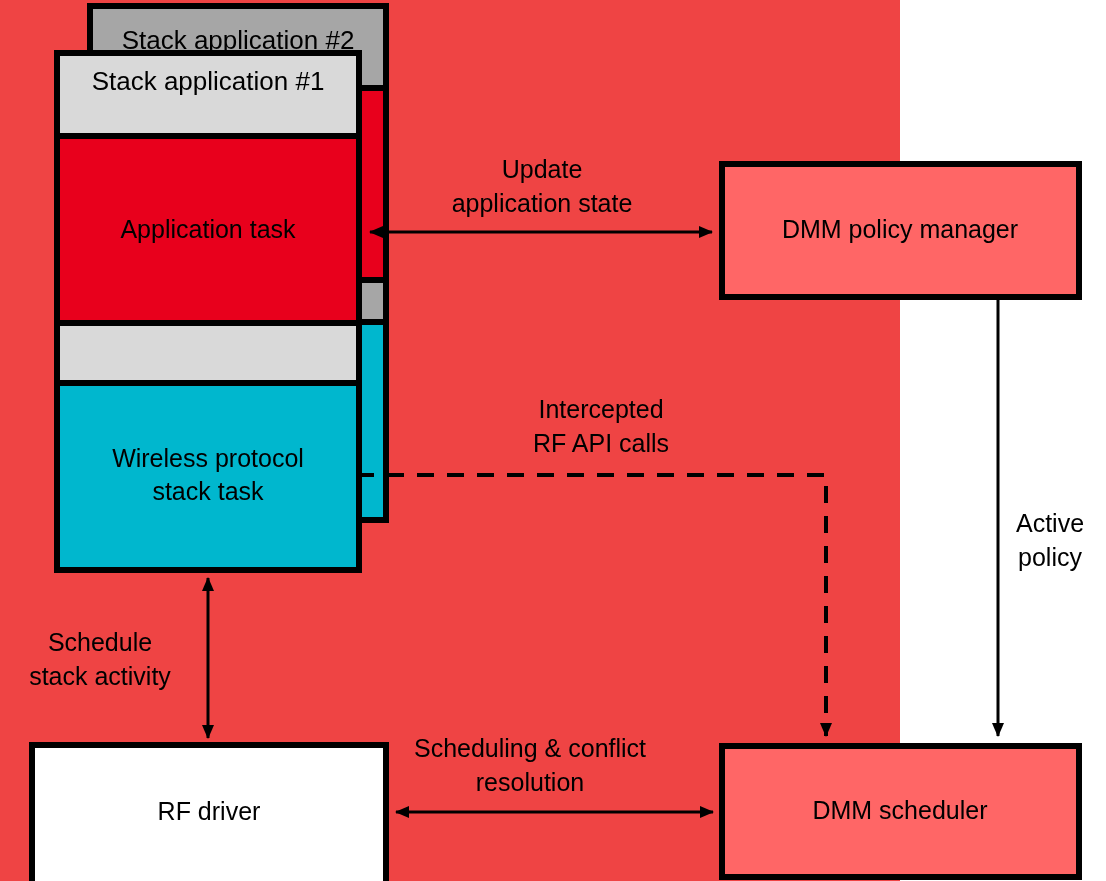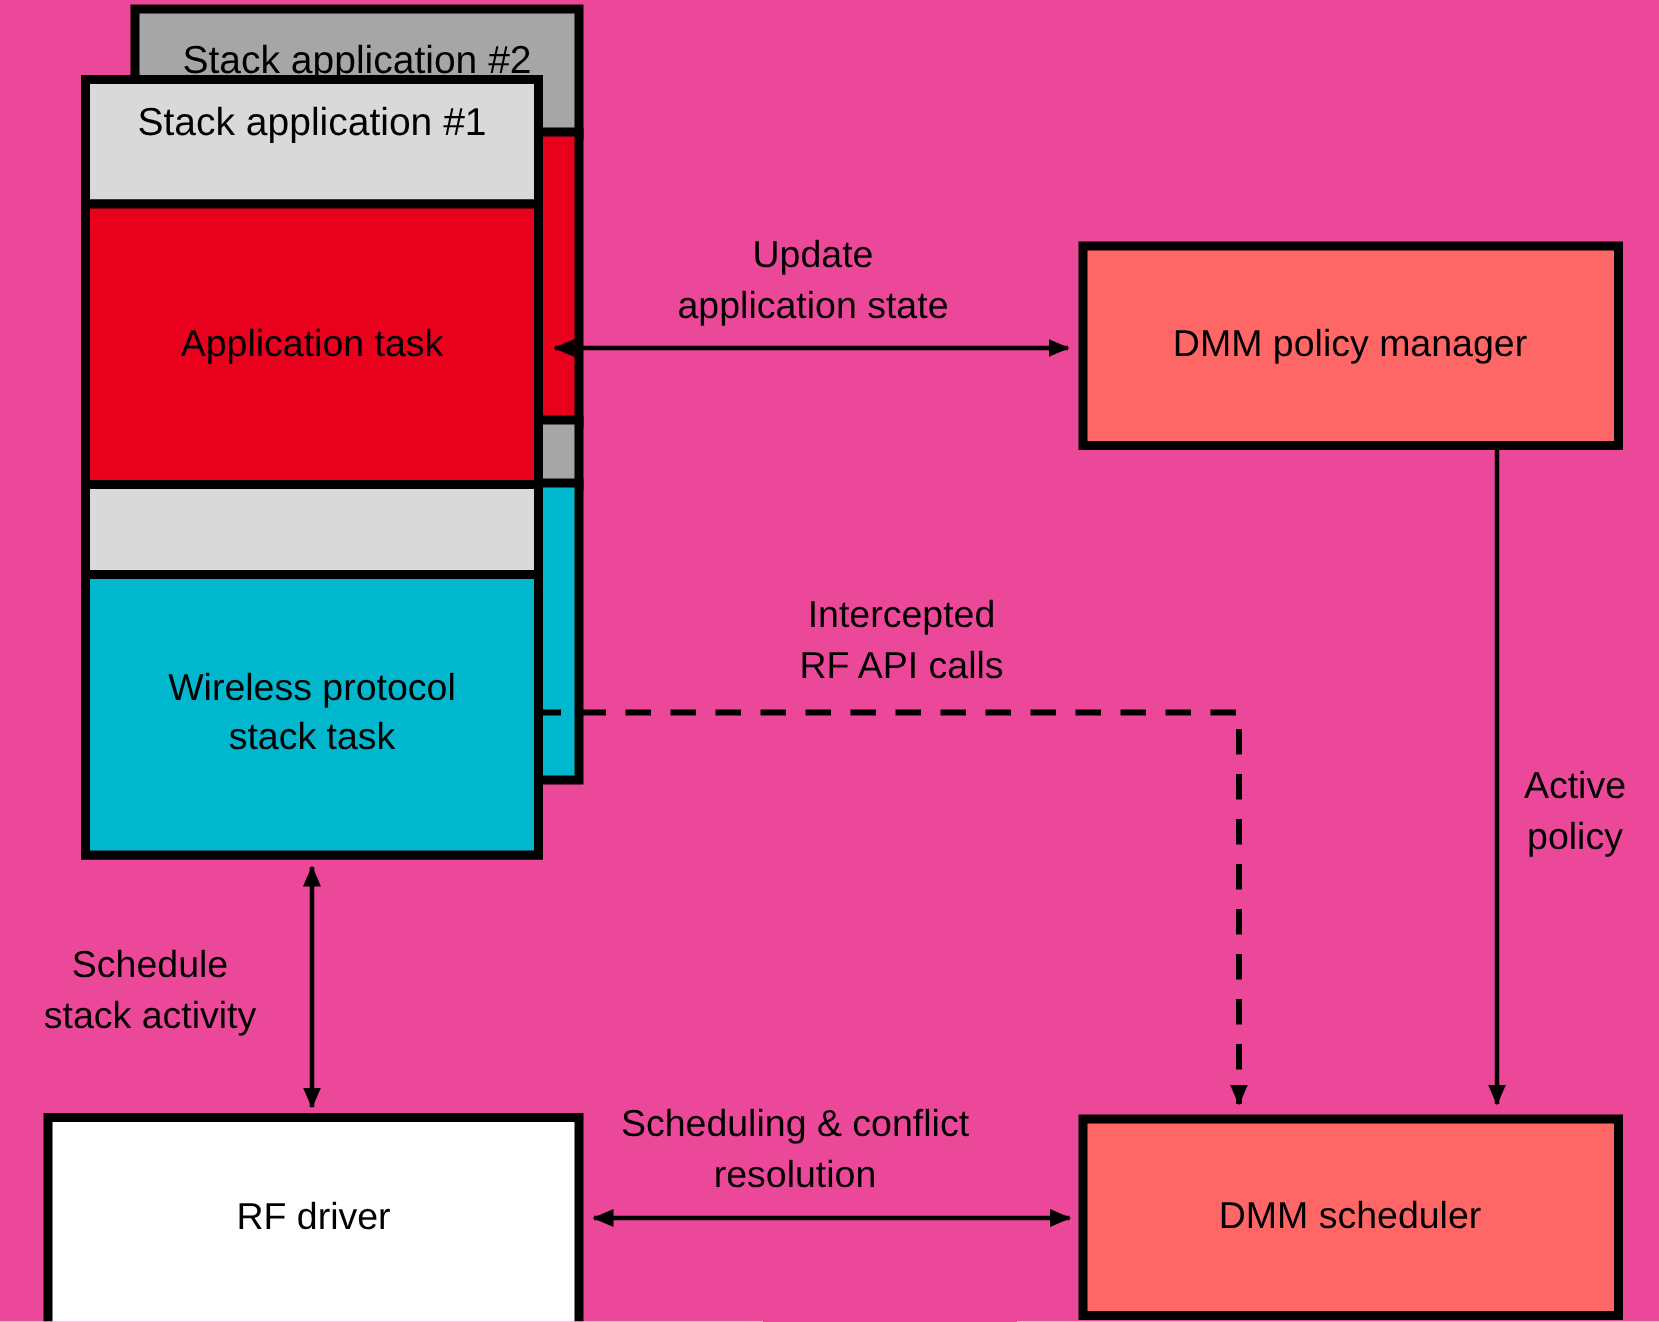--- a/index.html
+++ b/index.html
@@ -8,23 +8,23 @@
     background: #ffffff;
   }
   body {
     width: 1106px;
     height: 881px;
     overflow: hidden;
     font-family: "Liberation Sans", sans-serif;
   }
   #diagram-root {
     position: relative;
-    width: 1106px;
+    width: 900px;
     height: 881px;
-    background: #ec4899;
+    background: #ef4444;
     text-align: center;
   }
   svg#diagram-svg {
     display: block;
     width: 1106px;
     height: 881px;
   }
   .box-label {
     font-family: "Liberation Sans", sans-serif;
     font-size: 25px;

